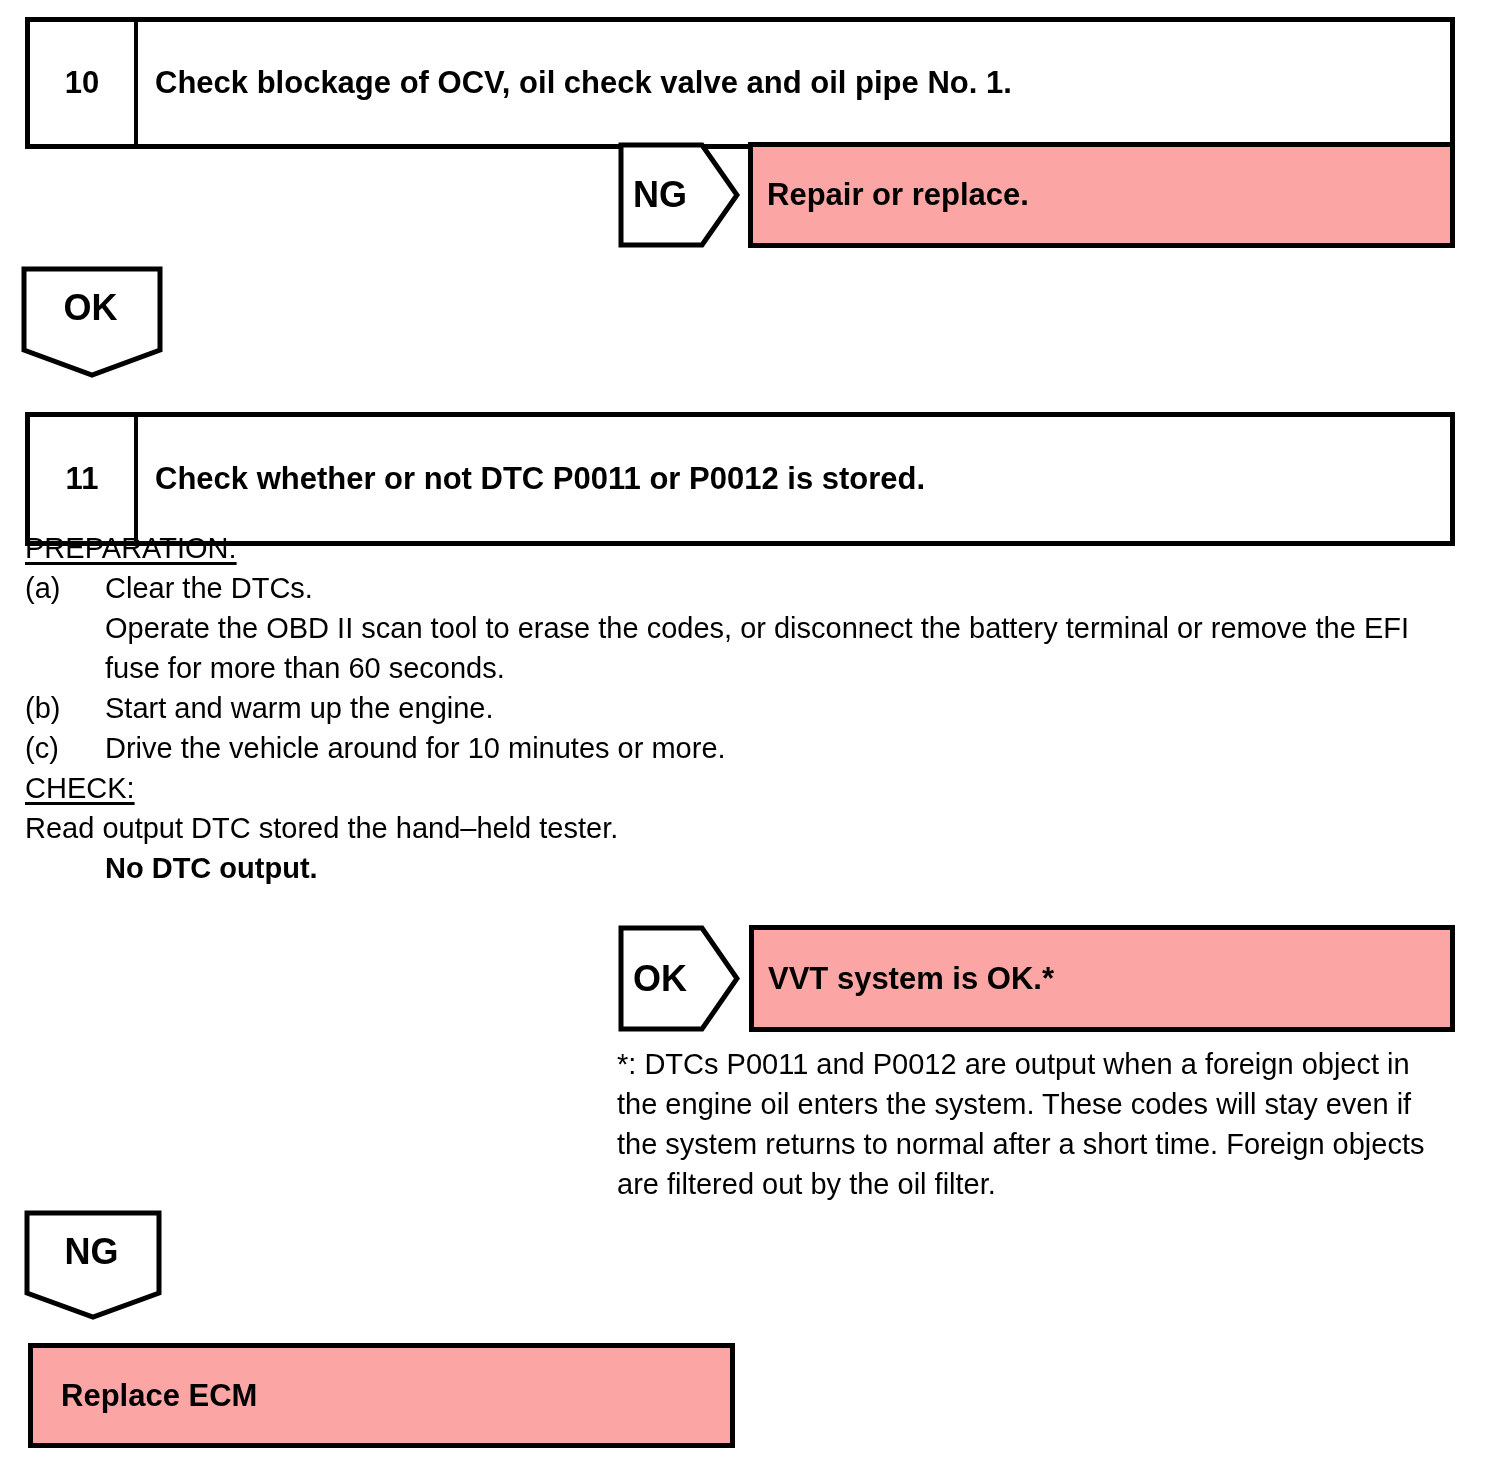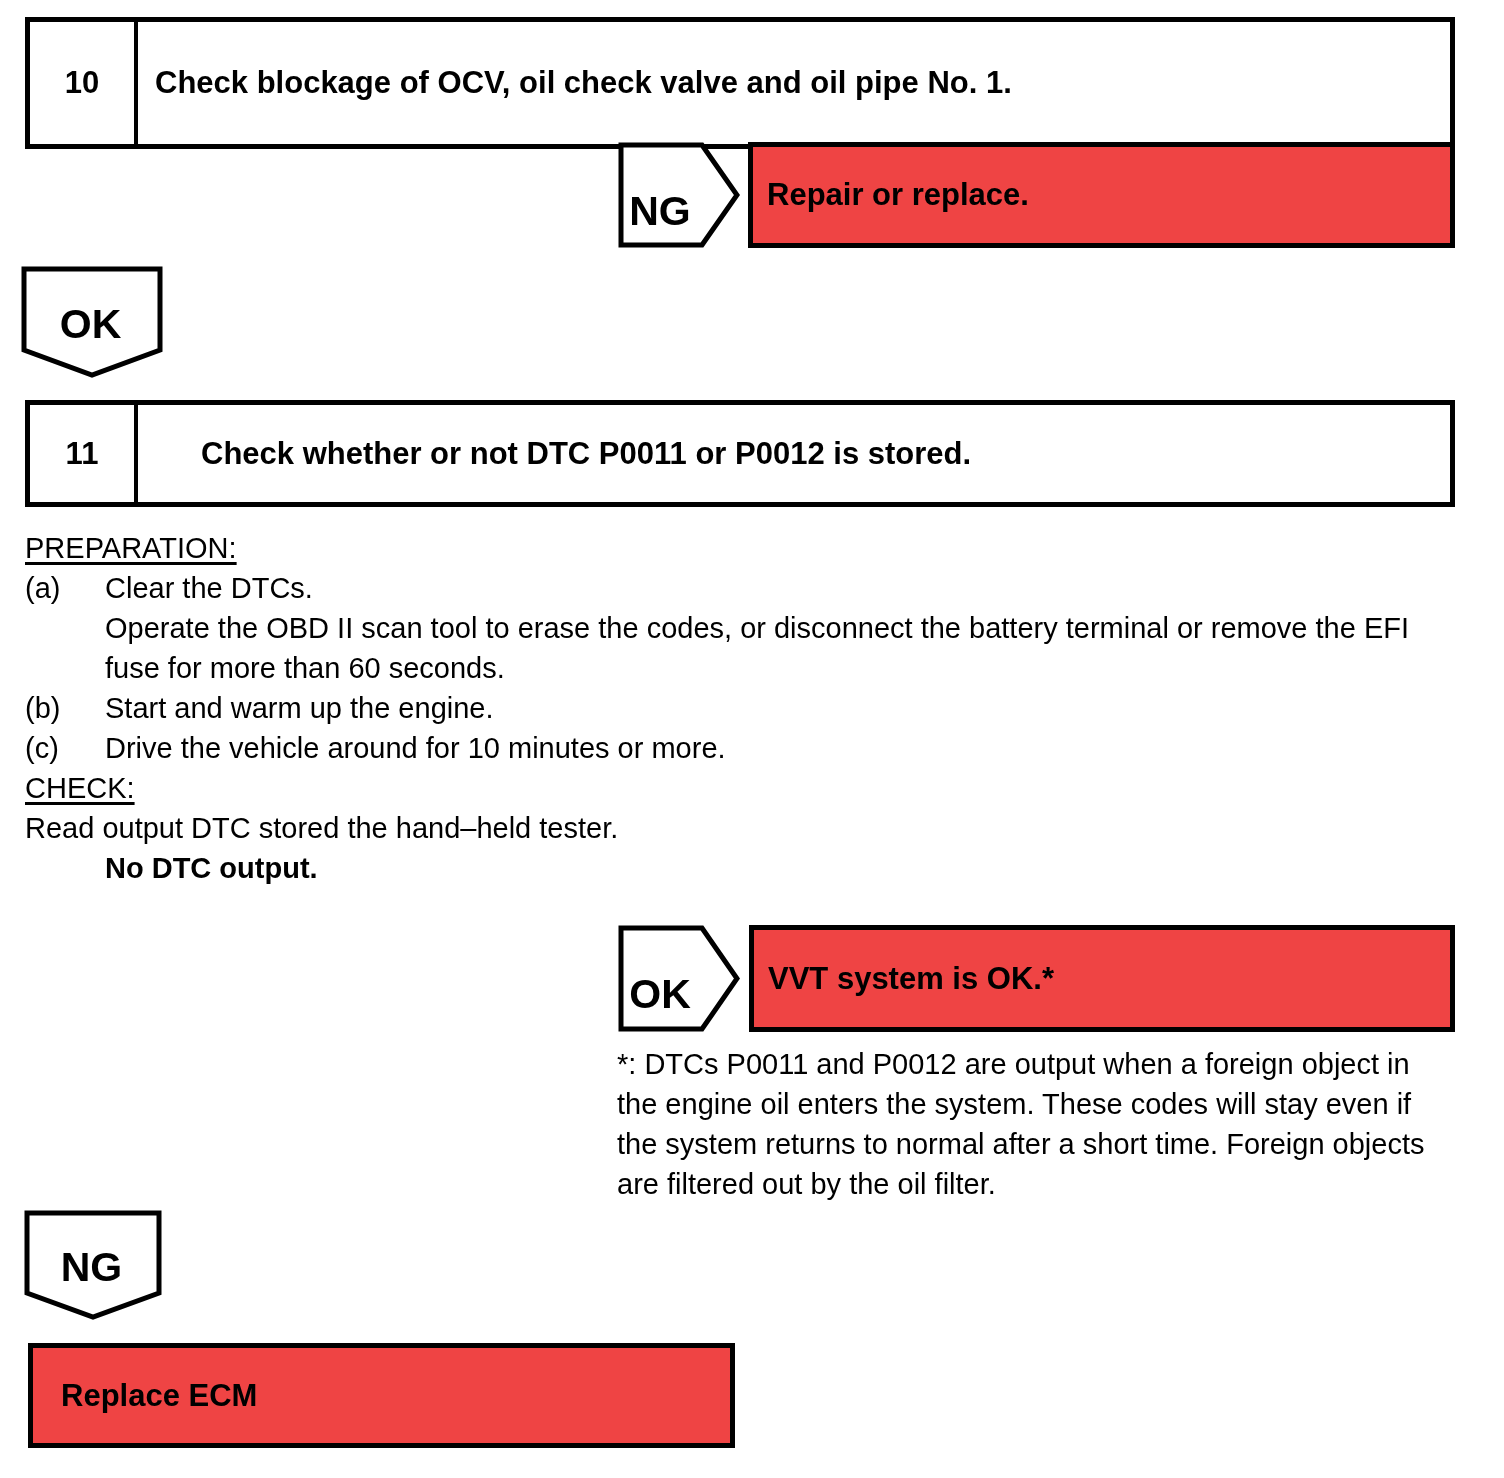--- a/index.html
+++ b/index.html
@@ -45,42 +45,41 @@
     padding-left: 17px;
     font-weight: bold;
     font-size: 31px;
     white-space: nowrap;
   }
 
   .result-box {
     position: absolute;
     border: 5px solid #000;
     box-sizing: border-box;
-    background: #ef4444;
+    background: #fca5a5;
     display: flex;
     align-items: center;
     padding-left: 14px;
     font-weight: bold;
     font-size: 31px;
     white-space: nowrap;
   }
 
   
   .pent {
     position: absolute;
   }
   .pent svg { position: absolute; left: 0; top: 0; }
   .pent .lbl {
     position: absolute;
     display: flex;
     align-items: center;
     justify-content: center;
     font-weight: bold;
-    font-size: 41px;
-    margin-top: 16px;
+    font-size: 36px;
   }
   .pent-right .lbl { left: 0; top: 0; width: 84px; height: 106px; }
   .pent-down  .lbl { left: 0; top: 0; width: 137px; height: 84px; }
 
   
   .textblock {
     position: absolute;
     left: 25px;
     top: 528px;
     width: 1475px;
@@ -127,21 +126,21 @@
 
   <div class="result-box" style="left:748px; top:142px; width:707px; height:106px;">Repair or replace.</div>
 
   <div class="pent pent-down" style="left:21px; top:266px; width:142px; height:112px;">
     <svg width="142" height="112" viewBox="0 0 142 112">
       <polygon points="3,3 139,3 139,84 71,109 3,84" fill="#ffffff" stroke="#000000" stroke-width="5"></polygon>
     </svg>
     <div class="lbl" style="width:139px;">OK</div>
   </div>
 
-  <div class="step-box" style="top:400px; height:107px;gap:46px;">
+  <div class="step-box" style="top:412px; height:134px;">
     <div class="num-cell">11</div>
     <div class="title-cell">Check whether or not DTC P0011 or P0012 is stored.</div>
   </div>
 
   <div class="textblock">
     <div class="t-line"><span class="hd">PREPARATION:</span></div>
     <div class="t-line">
       <span class="marker">(a)</span><span>Clear the DTCs.</span>
     </div>
     <div class="t-line cont">Operate the OBD II scan tool to erase the codes, or disconnect the battery terminal or remove the EFI</div>

